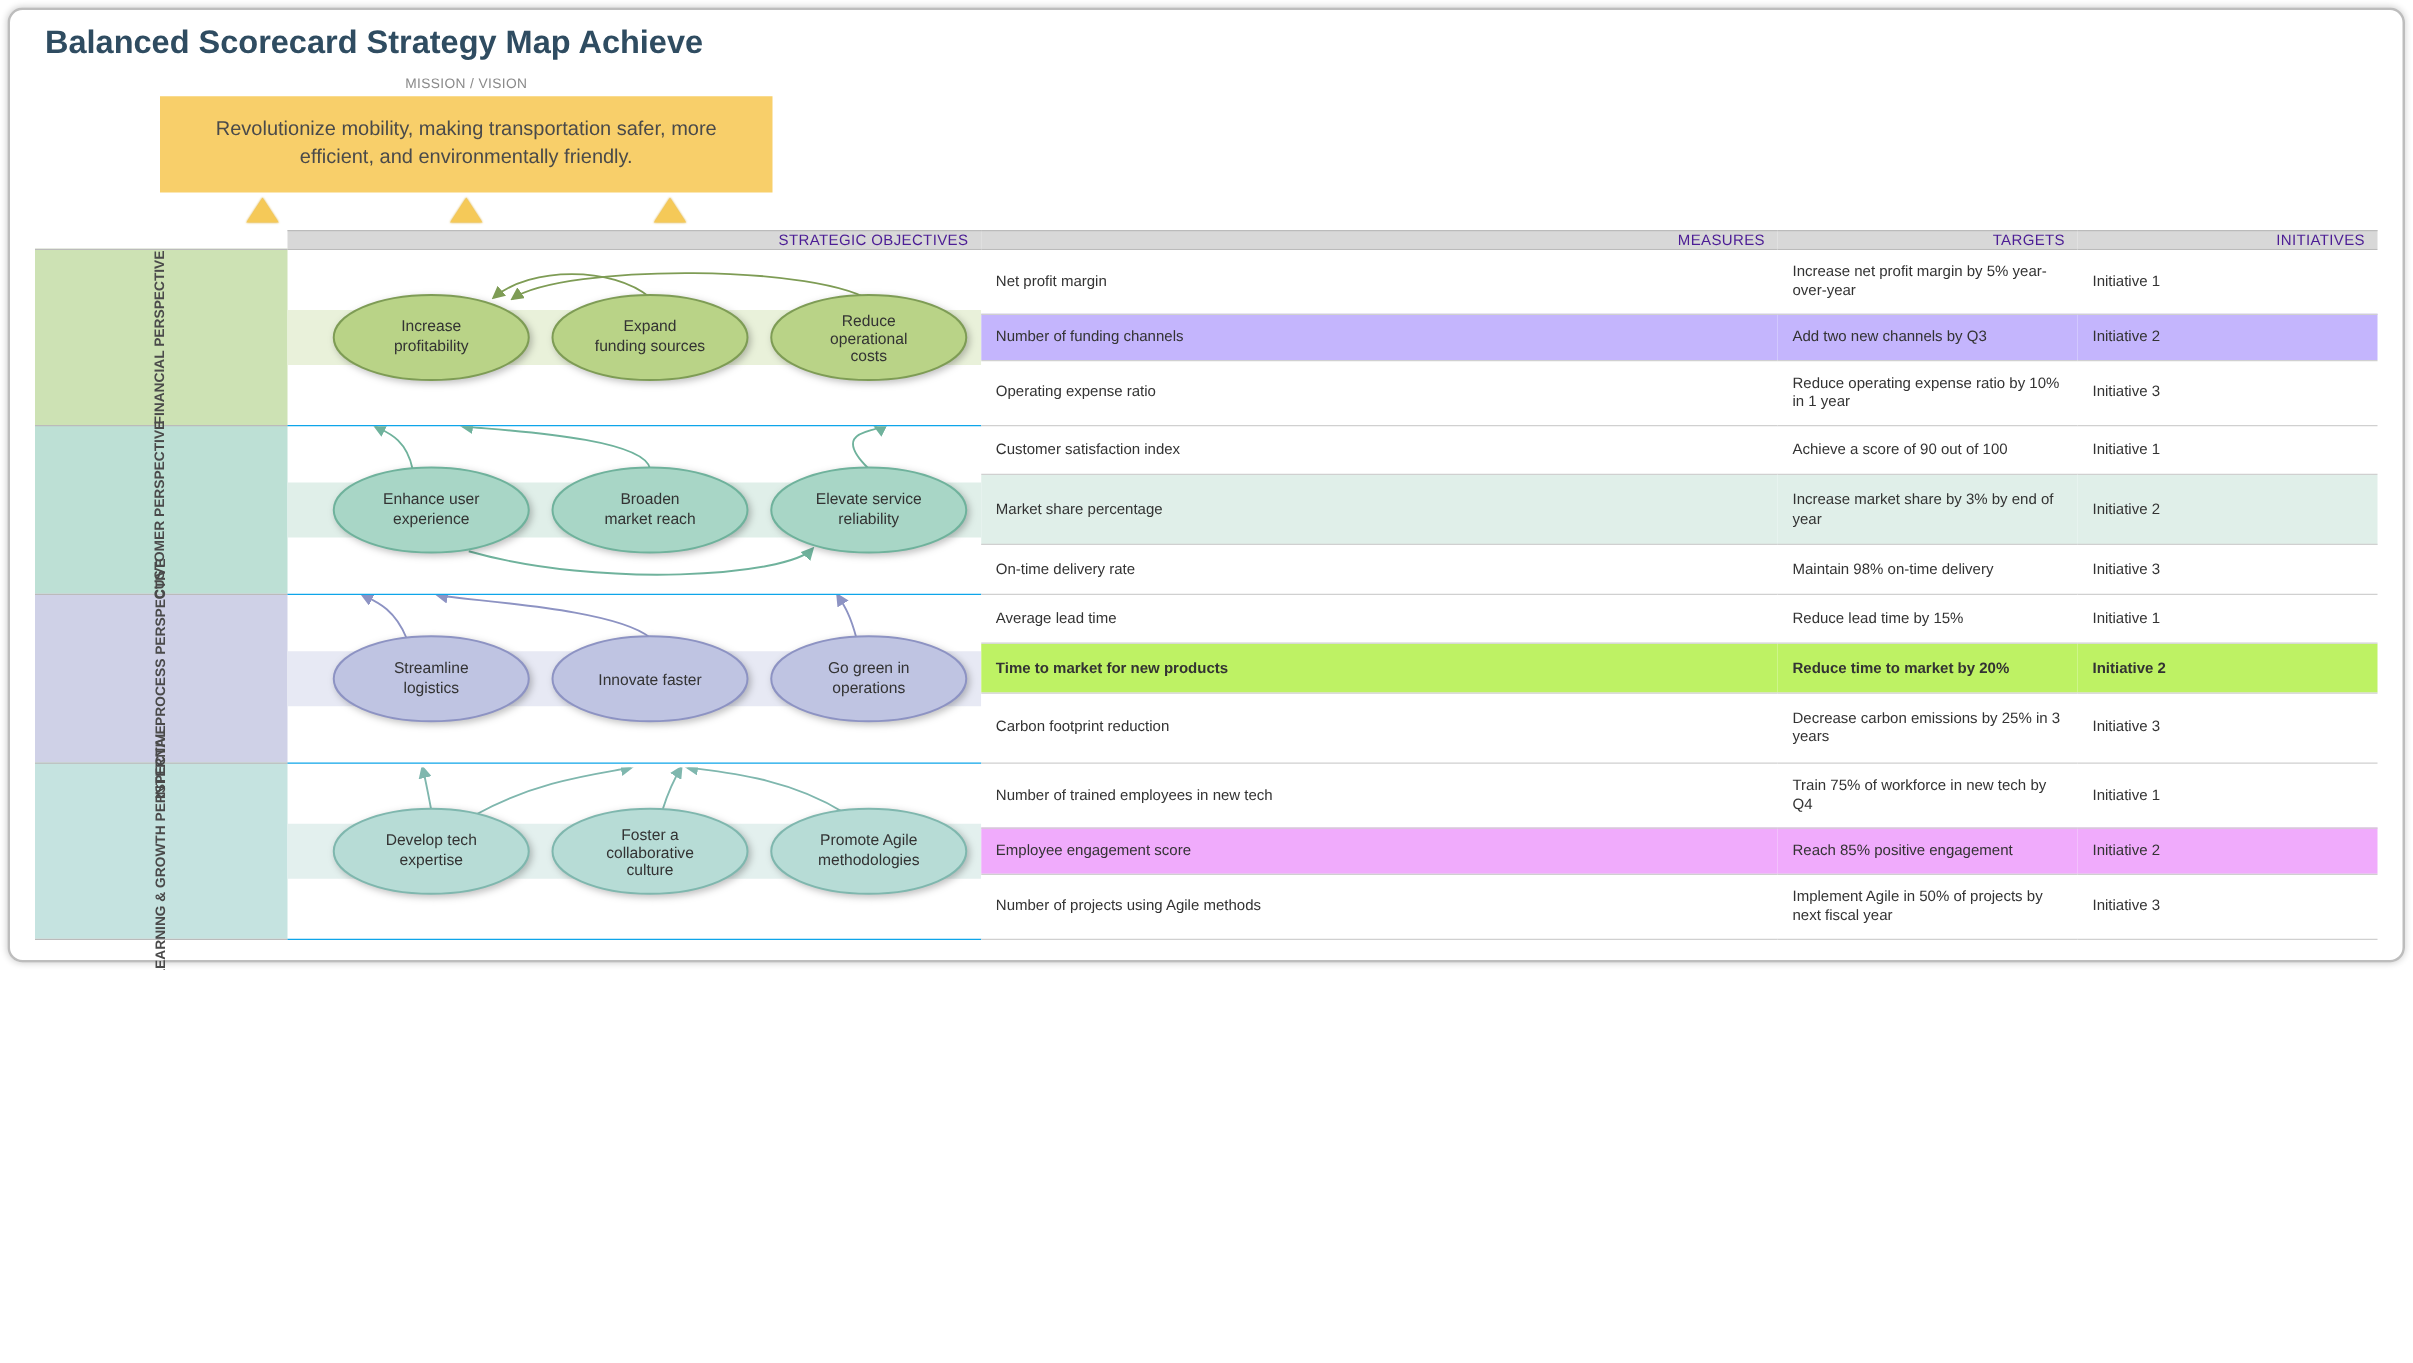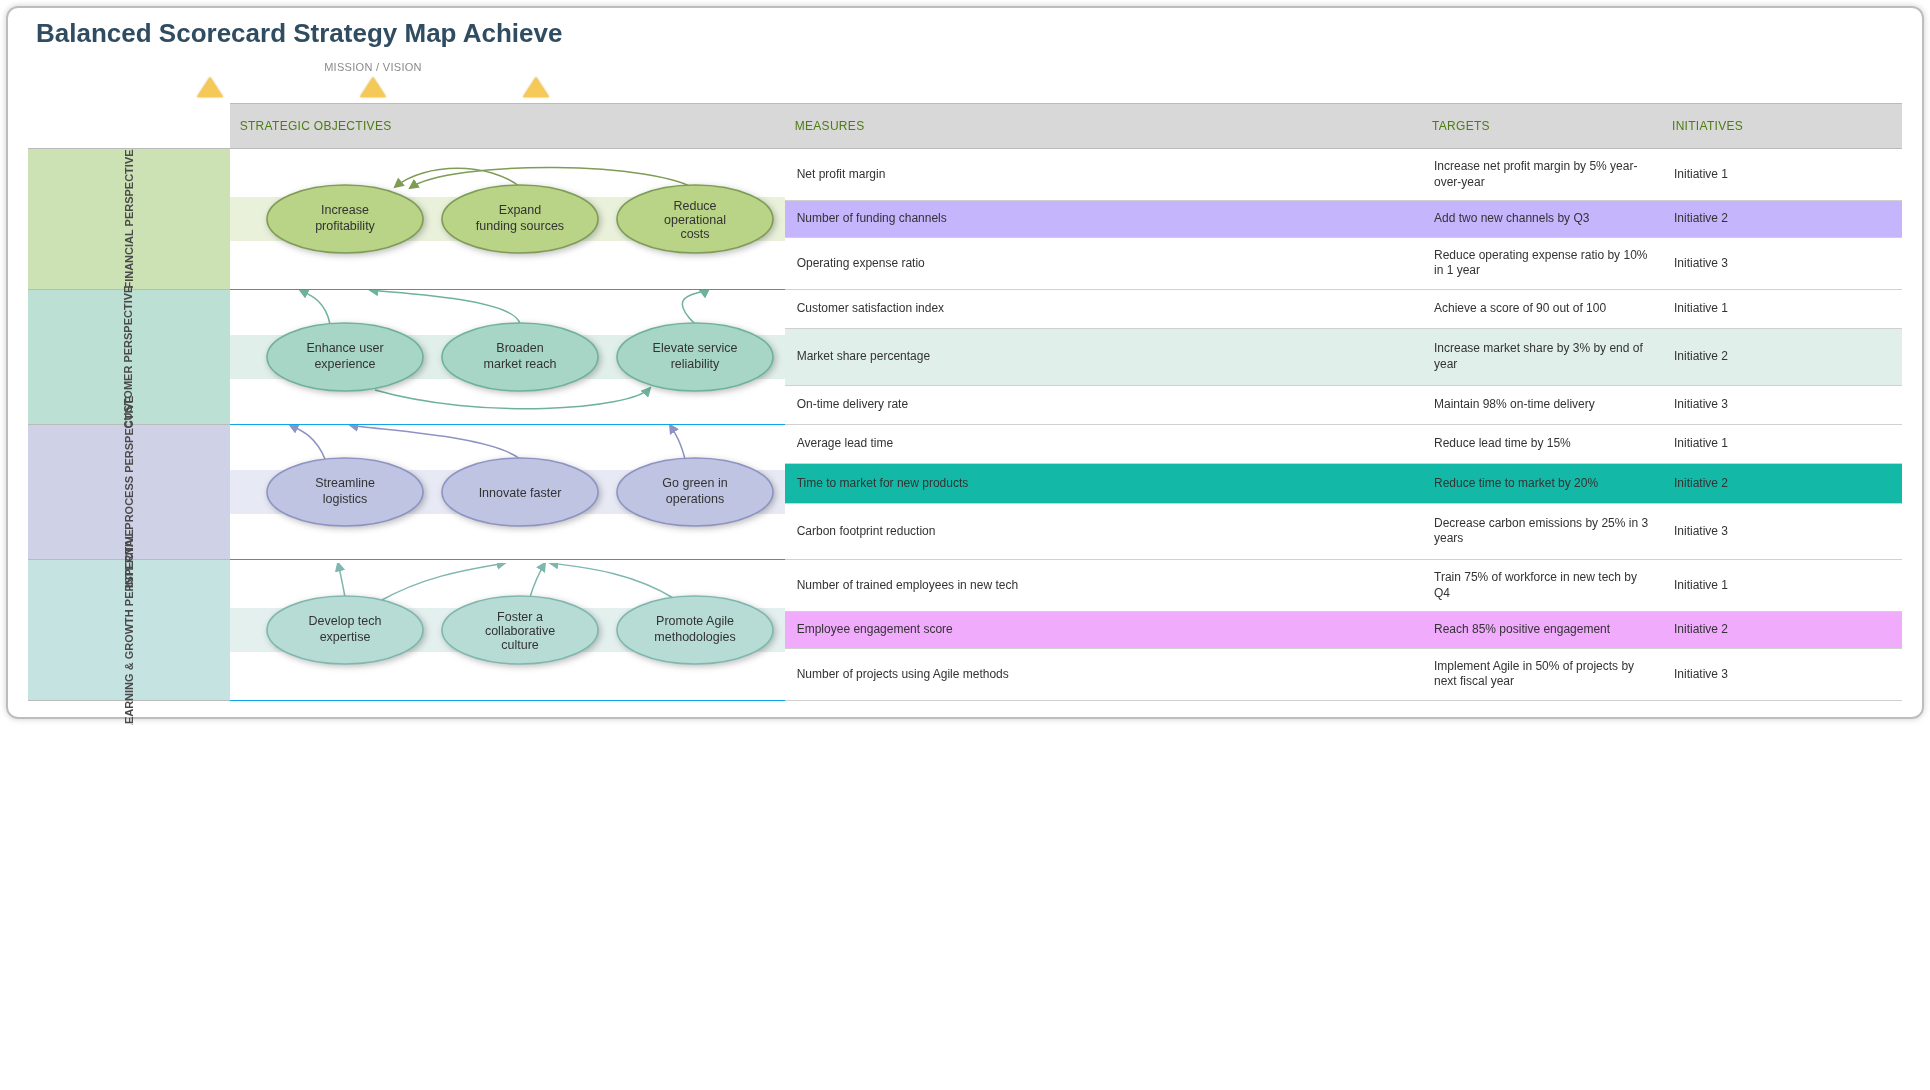--- a/index.html
+++ b/index.html
@@ -71,25 +71,26 @@
   }
 
   .grid {
     margin-top: 6px;
     width: 100%;
     border-collapse: collapse;
   }
   .hdr-row td {
     background: #d8d8d8;
     font-size: 12px;
-    color: #4d7c0f;
+    color: #4c1d95;
     letter-spacing: .3px;
-    padding: 15px 10px;
+    padding: 0 10px;
     border-top: 1px solid #bbb;
     border-bottom: 1px solid #bbb;
+    text-align: right;
   }
   .side-cell {
     width: 70px;
     text-align: center;
     font-size: 11px;
     font-weight: 600;
     color: #4a4a4a;
     border-top: 1px solid #bbb;
     border-bottom: 1px solid #bbb;
     padding: 0;
@@ -115,21 +116,21 @@
     font-size: 12px;
     color: #333;
     padding: 10px 12px;
     border-top: 1px solid #d0d0d0;
     border-bottom: 1px solid #d0d0d0;
     vertical-align: middle;
     line-height: 1.3;
   }
   .fin-mid  { background: #c4b5fd; }
   .cus-mid  { background: #e0efe9; }
-  .ip-mid   { background: #14b8a6; }
+  .ip-mid   { background: #bef264; font-weight: bold; }
   .lg-mid   { background: #f0abfc; }
 
   .obj-svg { display:block; }
 
   .col-targets { width: 240px; }
   .col-init    { width: 240px; }
 
   ellipse.obj {
     stroke-width: 1.6;
     filter: drop-shadow(2px 2px 3px rgba(0,0,0,.25));
@@ -138,20 +139,21 @@
   path.conn { fill: none; stroke-width: 1.5; }
 </style>
 </head>
 <body>
 
 <div class="frame">
   <div class="title">Balanced Scorecard Strategy Map Achieve</div>
 
 
   <div class="mv-label">MISSION / VISION</div>
+  <div class="mission">Revolutionize mobility, making transportation safer, more efficient, and environmentally friendly.</div>
 
   <div class="arrow-row">
     <div class="up-arrow"></div>
     <div class="up-arrow"></div>
     <div class="up-arrow"></div>
   </div>
 
   <table class="grid">
     <tbody>
         <tr class="hdr-row">

